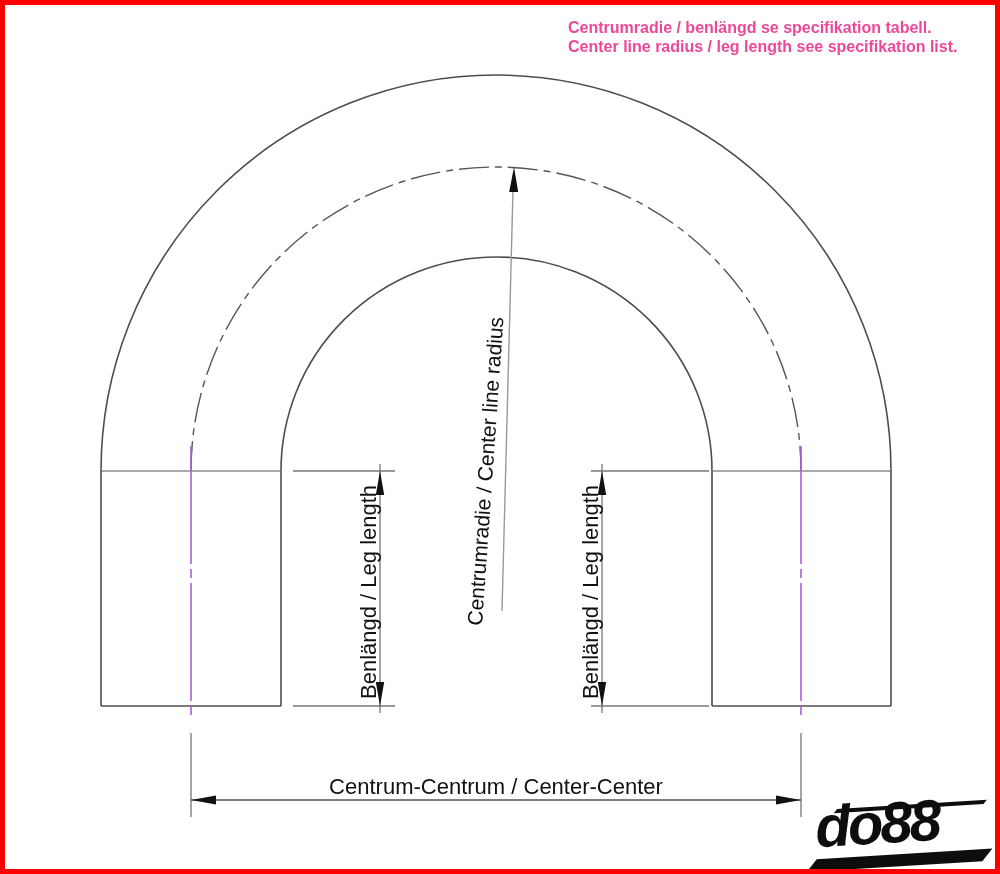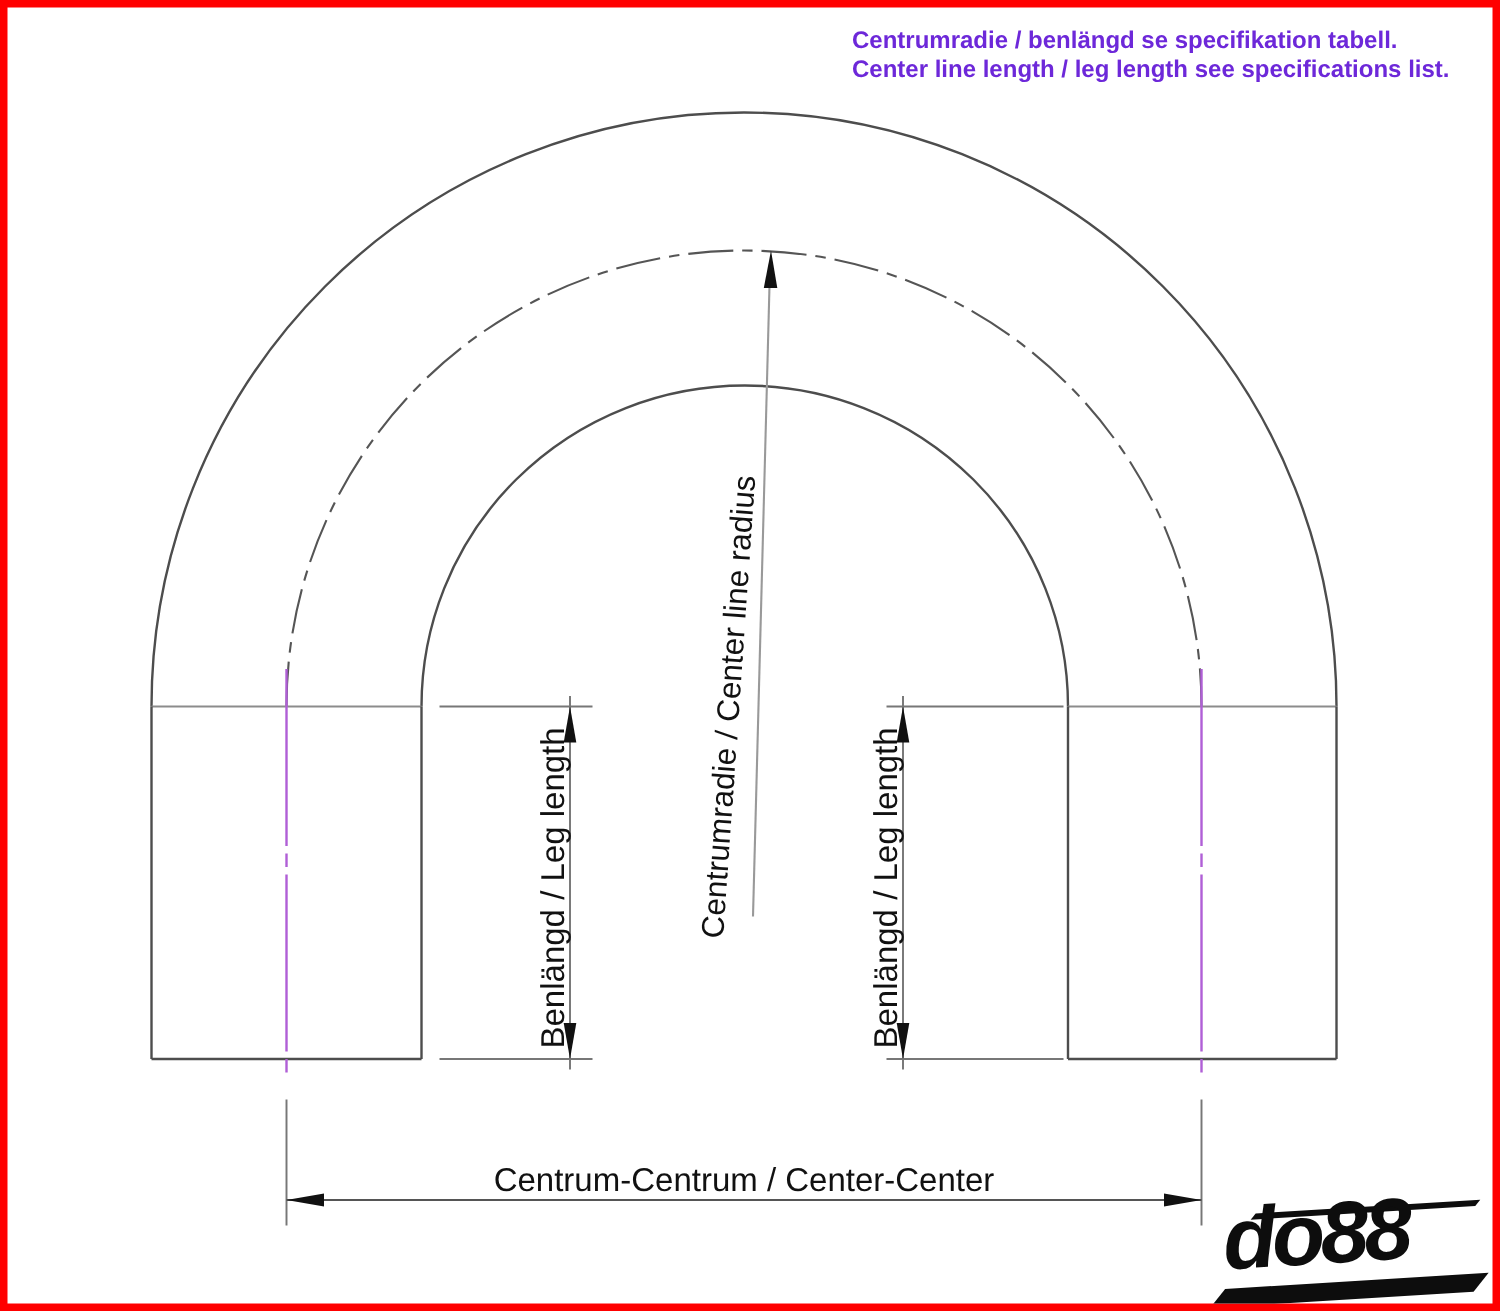--- a/index.html
+++ b/index.html
@@ -8,21 +8,21 @@
     width:1000px;height:874px;
     box-sizing:border-box;
     border:5px solid #ff0000;
     background:#ffffff;
     overflow:hidden;
     font-family:"Liberation Sans", sans-serif;
   }
   #drawing{position:absolute;left:0;top:0;}
   .note{
     position:absolute;left:563px;top:13px;
-    color:#6d28d9;font-weight:bold;font-size:16px;line-height:19px;
+    color:#ec4899;font-weight:bold;font-size:16px;line-height:19px;
     white-space:nowrap;
   }
   svg text{
     fill:#111111;
     font-family:"Liberation Sans", sans-serif;
   }
   
   .logo{
     position:absolute;left:803px;top:792px;width:190px;height:75px;
     transform:rotate(-3.5deg);
@@ -88,21 +88,21 @@
     <line x1="186" y1="728" x2="186" y2="812" stroke="#777777" stroke-width="1.3"></line>
     <line x1="796" y1="728" x2="796" y2="812" stroke="#777777" stroke-width="1.3"></line>
     <line x1="186" y1="795" x2="796" y2="795" stroke="#555555" stroke-width="1.3"></line>
     <polygon points="186,795 211,790.6 211,799.4" fill="#111111"></polygon>
     <polygon points="796,795 771,790.6 771,799.4" fill="#111111"></polygon>
     <text x="491" y="789" text-anchor="middle" font-size="22">Centrum-Centrum / Center-Center</text>
   </svg>
 
   <div class="note">
     <div>Centrumradie / benlängd se specifikation tabell.</div>
-    <div>Center line length / leg length see specifications list.</div>
+    <div>Center line radius / leg length see specifikation list.</div>
   </div>
 
   <div class="logo">
     <div class="logo-topline"></div>
     <div class="logo-text">do88</div>
     <div class="logo-bar"></div>
   </div>
 
 </div>
 

